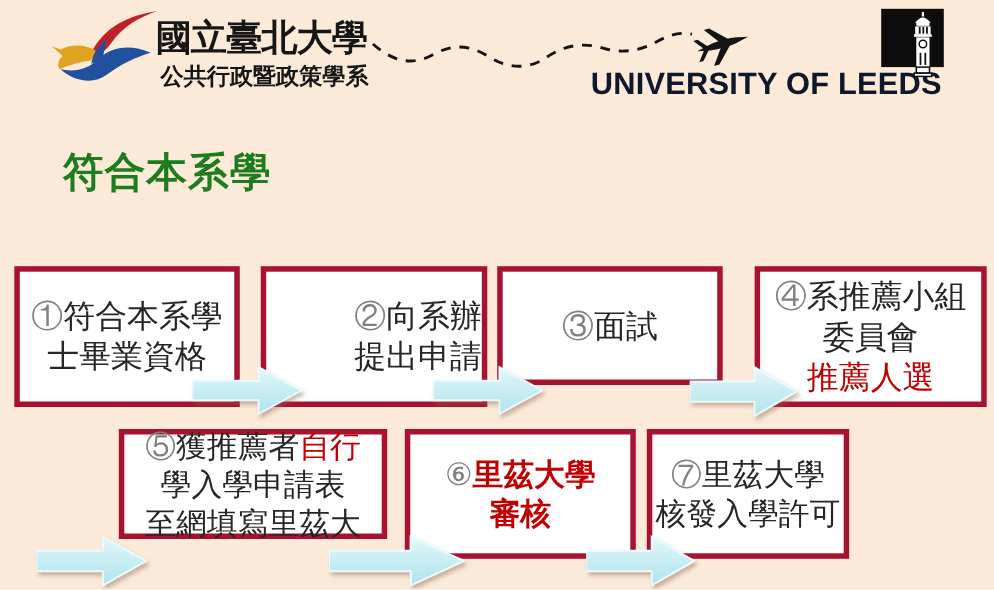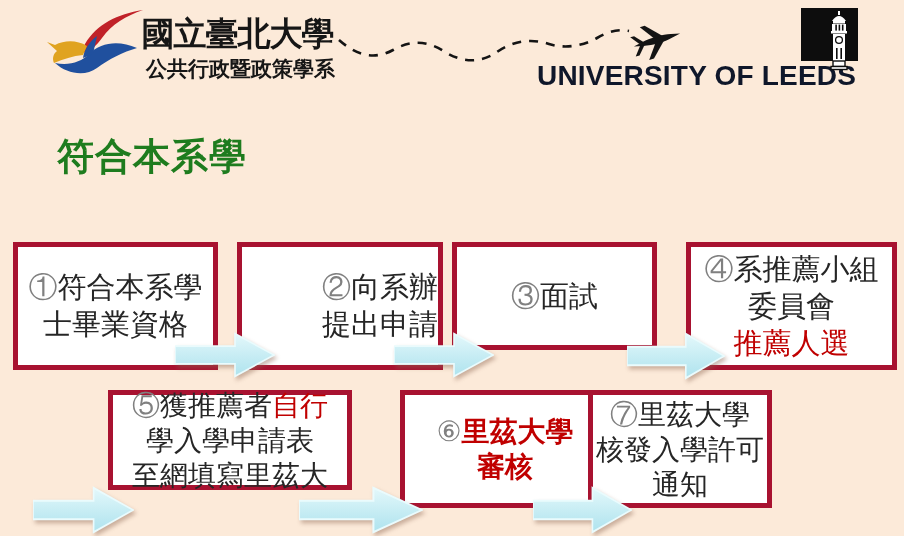--- a/index.html
+++ b/index.html
@@ -125,29 +125,28 @@
     <div class="fline"><span>委員會</span></div>
     <div class="fline"><span class="red">推薦人選</span></div>
   </div>
 
   <div class="fbox row2" style="left:108px;top:390px;width:244px;height:100px;">
     <div class="fline"><span class="num">⑤</span><span>獲推薦者</span><span class="red">自行</span></div>
     <div class="fline"><span>學入學申請表</span></div>
     <div class="fline"><span>至網填寫里茲大</span></div>
   </div>
 
-  <div class="fbox row2" style="left:368px;top:390px;width:210px;height:118px;margin-left:32px;">
+  <div class="fbox row2" style="left:368px;top:390px;width:210px;height:118px;">
     <div class="fline"><span class="num">⑥</span><span class="redbold">里茲大學</span></div>
     <div class="fline"><span class="redbold">審核</span></div>
   </div>
 
   <div class="fbox row2" style="left:588px;top:390px;width:184px;height:118px;">
     <div class="fline"><span class="num">⑦</span><span>里茲大學</span></div>
     <div class="fline"><span>核發入學許可</span></div>
-    <div class="fline"><span>通知</span></div>
   </div>
 
   <svg class="arrow" style="left:175px;top:332px;width:100px;height:46px;" viewBox="0 0 120 52" preserveAspectRatio="none">
     <polygon points="0,16 72,16 72,2 119,26 72,50 72,36 0,36" fill="url(#arrowGrad)" stroke="#eafbfd" stroke-width="2"></polygon>
   </svg>
   <svg class="arrow" style="left:394px;top:332px;width:100px;height:46px;" viewBox="0 0 120 52" preserveAspectRatio="none">
     <polygon points="0,16 72,16 72,2 119,26 72,50 72,36 0,36" fill="url(#arrowGrad)" stroke="#eafbfd" stroke-width="2"></polygon>
   </svg>
   <svg class="arrow" style="left:627px;top:332px;width:98px;height:48px;" viewBox="0 0 120 52" preserveAspectRatio="none">
     <polygon points="0,16 72,16 72,2 119,26 72,50 72,36 0,36" fill="url(#arrowGrad)" stroke="#eafbfd" stroke-width="2"></polygon>

